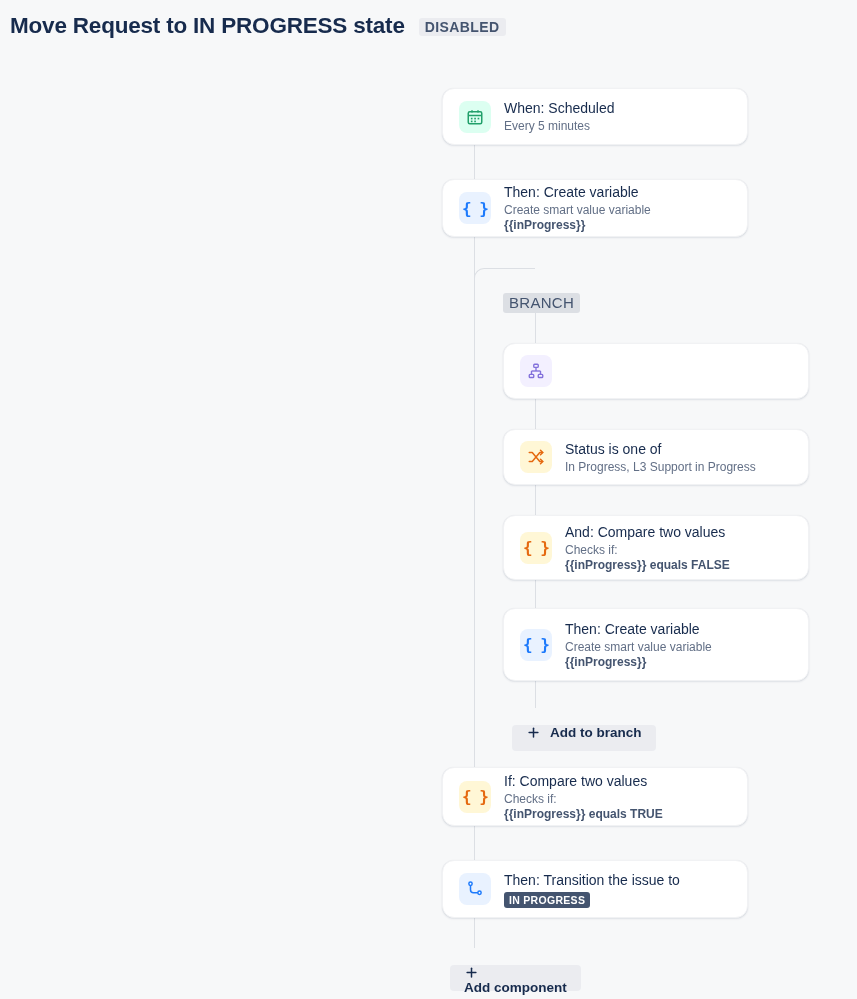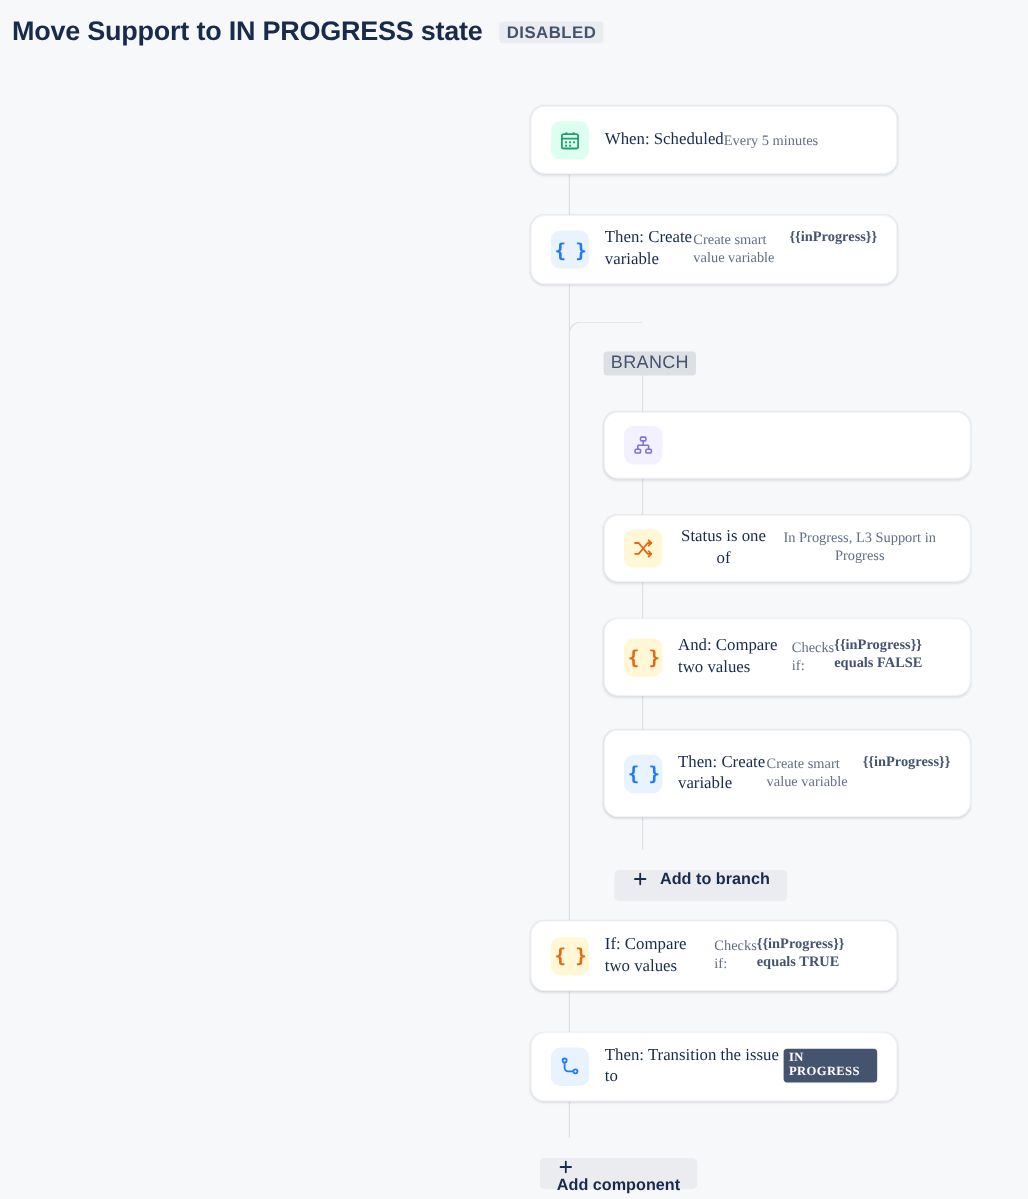--- a/index.html
+++ b/index.html
@@ -83,23 +83,22 @@
     height: 32px;
     min-width: 32px;
     border-radius: 8px;
     display: flex;
     align-items: center;
     justify-content: center;
     margin-right: 13px;
   }
   .card-body {
     display: flex;
-    flex-direction: row;
+    flex-direction: column;
     justify-content: center;
-    font-family: Liberation Serif, serif;
   }
   .card-title {
     font-size: 14px;
     color: #172b4d;
     line-height: 18px;
     font-weight: normal;
   }
   .card-sub {
     font-size: 12px;
     color: #626f86;
@@ -172,21 +171,21 @@
   .add-btn .plus {
     margin-right: 9px;
     display: flex;
     align-items: center;
   }
 </style>
 </head>
 <body>
 
 <div class="header">
-  <div class="page-title">Move Support to IN PROGRESS state</div>
+  <div class="page-title">Move Request to IN PROGRESS state</div>
   <div class="status-badge">DISABLED</div>
 </div>
 
 <div class="canvas">
 
   <div class="line vline" style="left:474px; top:145px; height:34px;"></div>
   <div class="line vline" style="left:474px; top:237px; height:530px;"></div>
   <div class="line vline" style="left:474px; top:826px; height:34px;"></div>
   <div class="line vline" style="left:474px; top:918px; height:30px;"></div>
 
@@ -238,21 +237,21 @@
         <rect x="3" y="16.5" width="6" height="4.2" rx="1.2"></rect>
         <rect x="15" y="16.5" width="6" height="4.2" rx="1.2"></rect>
         <line x1="12" y1="7.2" x2="12" y2="12"></line>
         <line x1="6" y1="12" x2="18" y2="12"></line>
         <line x1="6" y1="12" x2="6" y2="16.5"></line>
         <line x1="18" y1="12" x2="18" y2="16.5"></line>
       </svg>
     </div>
   </div>
 
-  <div class="card" style="left:503px; top:429px; width:306px; height:56px;text-align:center;">
+  <div class="card" style="left:503px; top:429px; width:306px; height:56px;">
     <div class="card-icon tint-orange">
       <svg width="18" height="18" viewBox="0 0 24 24" fill="none" stroke="#e56910" stroke-width="2" stroke-linecap="round" stroke-linejoin="round">
         <path d="M3 6h4l10 12h4"></path>
         <path d="M3 18h4l10 -12h4"></path>
         <polyline points="18,3 21,6 18,9"></polyline>
         <polyline points="18,15 21,18 18,21"></polyline>
       </svg>
     </div>
     <div class="card-body">
       <div class="card-title">Status is one of</div>

